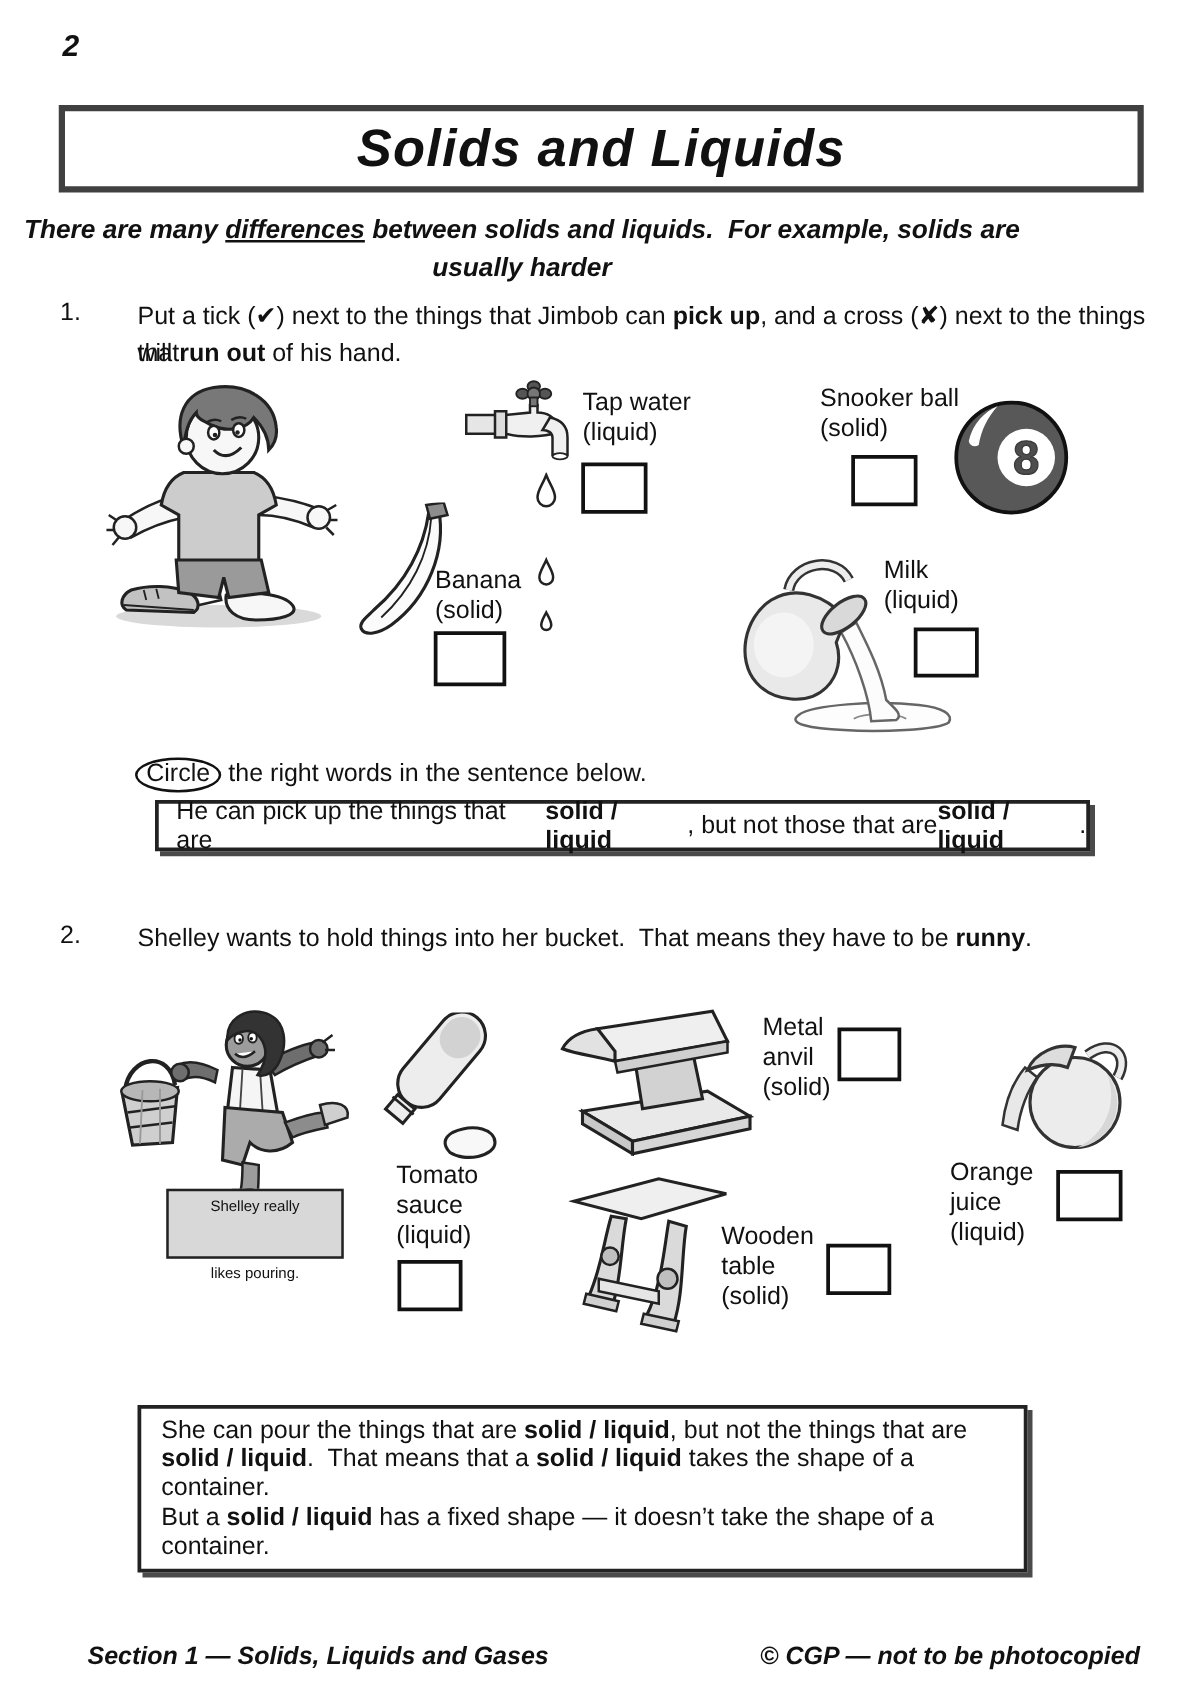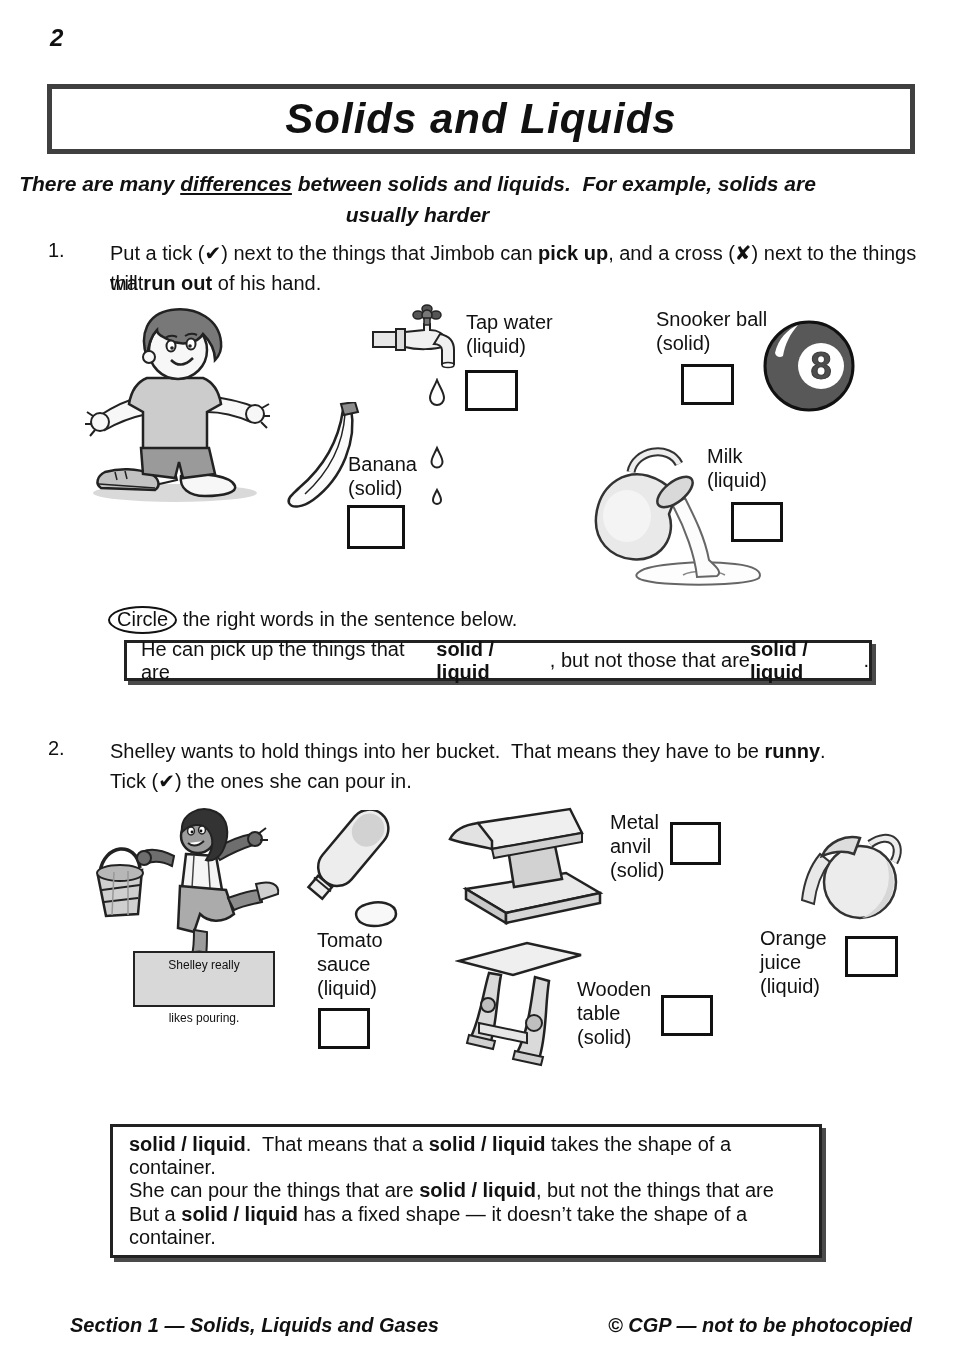--- a/index.html
+++ b/index.html
@@ -14,21 +14,21 @@
   .title-box{left:47px;top:84px;width:858px;height:60px;border:5px solid #404040;
              display:flex;align-items:center;justify-content:center;}
   .title-text{font-size:42px;font-weight:bold;font-style:italic;letter-spacing:1px;}
   .intro{left:0;width:835px;text-align:center;font-size:21px;font-style:italic;font-weight:bold;line-height:31px;}
   .qnum{font-size:20px;}
   .qtext{font-size:20px;line-height:30px;}
   .item-label{font-size:20px;line-height:24px;}
   .checkbox{position:absolute;box-sizing:border-box;background:#fff;border:3px solid #111;}
   .instr{font-size:20px;}
   .sentence-box{position:absolute;box-sizing:border-box;border:3px solid #222;background:#fff;
-                box-shadow:4px 4px 0 #4a4a4a;font-size:20px;justify-content:flex-end;}
+                box-shadow:4px 4px 0 #4a4a4a;font-size:20px;}
   .sb1{display:flex;align-items:center;padding-left:14px;}
   .sb2{display:flex;flex-direction:column;justify-content:space-around;padding:6px 16px;}
   .caption-box{position:absolute;box-sizing:border-box;background:#d8d8d8;border:2.5px solid #222;
                display:flex;flex-direction:column;align-items:center;justify-content:space-between;
                font-size:12px;line-height:25px;text-align:center;gap:28px;}
   .footer{font-size:20px;font-weight:bold;font-style:italic;margin-left:20px;}
   svg{display:block;}
 </style>
 </head>
 <body>
@@ -145,21 +145,20 @@
     <div>Milk</div>
     <div>(liquid)</div>
   </div>
   <div class="checkbox" style="left:731px;top:502px;width:52px;height:40px;"></div>
 
   <div class="abs instr segs" style="left:108px;top:606px;"><span class="oval">Circle</span><span> the right words in the sentence below.</span></div>
   <div class="sentence-box sb1 segs" style="left:124px;top:640px;width:748px;height:41px;"><span>He can pick up the things that are </span><span class="seg-b">solid / liquid</span><span>, but not those that are </span><span class="seg-b">solid / liquid</span><span>.</span></div>
 
   <div class="abs qnum" style="left:48px;top:737px;">2.</div>
   <div class="abs qtext segs" style="left:110px;top:736px;width:820px;"><span>Shelley wants to hold things into her bucket.  That means they have to be </span><span class="seg-b">runny</span><span>.</span></div>
-  <div class="abs qtext segs" style="left:110px;top:766px;width:820px;"><span>Tick (</span><span class="seg-b">✔</span><span>) the ones she can pour in.</span></div>
 
   <div class="abs" style="left:78px;top:798px;">
     <svg width="210" height="170" viewBox="0 0 210 170">
       <path d="M22,74 C26,46 58,42 62,70" fill="none" stroke="#222" stroke-width="3.5"></path>
       <path d="M20,78 L64,72 L60,116 L28,118 Z" fill="#cfcfcf" stroke="#222" stroke-width="2.5"></path>
       <ellipse cx="42" cy="75" rx="23" ry="8" fill="#b7b7b7" stroke="#222" stroke-width="2"></ellipse>
       <path d="M24,92 L62,87 M26,104 L60,100" stroke="#222" stroke-width="2" fill="none"></path>
       <path d="M36,74 L34,117 M50,73 L50,117" stroke="#999" stroke-width="1.5" fill="none"></path>
       <path d="M96,58 C84,52 72,50 64,54 L68,66 C76,62 86,64 94,68 Z" fill="#6e6e6e" stroke="#222" stroke-width="2"></path>
       <circle cx="66" cy="60" r="7" fill="#6e6e6e" stroke="#222" stroke-width="2"></circle>
@@ -249,21 +248,21 @@
       <path d="M24,36 C30,22 48,14 62,18 L56,34 C46,30 34,32 24,36 Z" fill="#dddddd" stroke="#333" stroke-width="2.5"></path>
     </svg>
   </div>
   <div class="abs item-label" style="left:760px;top:926px;width:82px;">
     <div>Orange juice</div>
     <div>(liquid)</div>
   </div>
   <div class="checkbox" style="left:845px;top:936px;width:53px;height:41px;"></div>
 
   <div class="sentence-box sb2" style="left:110px;top:1124px;width:712px;height:134px;">
+    <div class="segs"><span>She can pour the things that are </span><span class="seg-b">solid / liquid</span><span>, but not the things that are</span></div>
     <div class="segs"><span class="seg-b">solid / liquid</span><span>.  That means that a </span><span class="seg-b">solid / liquid</span><span> takes the shape of a container.</span></div>
-    <div class="segs"><span>She can pour the things that are </span><span class="seg-b">solid / liquid</span><span>, but not the things that are</span></div>
     <div class="segs"><span>But a </span><span class="seg-b">solid / liquid</span><span> has a fixed shape — it doesn’t take the shape of a container.</span></div>
   </div>
 
   <div class="abs footer" style="left:50px;top:1314px;">Section 1 — Solids, Liquids and Gases</div>
   <div class="abs footer" style="right:49px;top:1314px;">© CGP — not to be photocopied</div>
 
 </div>
 
 </body></html>

